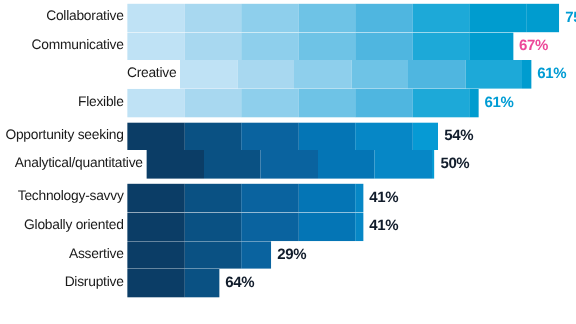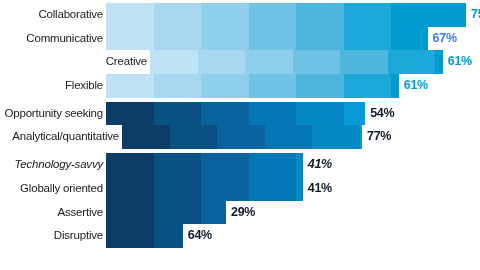--- a/index.html
+++ b/index.html
@@ -94,21 +94,21 @@
         <div class="label" style="line-height: 23.7px;">Communicative</div>
         <div class="bar" style="width: 321.6px; height: 23.7px;">
           <div class="seg" style="width: 47.5px; background: rgb(191, 226, 245);"></div>
           <div class="seg" style="width: 47.5px; background: rgb(168, 216, 240);"></div>
           <div class="seg" style="width: 47.5px; background: rgb(142, 207, 236);"></div>
           <div class="seg" style="width: 47.5px; background: rgb(110, 195, 230);"></div>
           <div class="seg" style="width: 47.5px; background: rgb(79, 182, 224);"></div>
           <div class="seg" style="width: 47.5px; background: rgb(29, 169, 216);"></div>
           <div class="seg" style="width: 36.6px; background: rgb(0, 156, 207);"></div>
         </div>
-        <div class="value" style="left: 432.6px; line-height: 23.7px; color: #3b82f6;">67%</div>
+        <div class="value" style="left: 432.6px; line-height: 23.7px; color: #ec4899;">67%</div>
       </div>
       <div class="row" style="height: 23.7px; margin-left: 44px;">
         <div class="label" style="line-height: 23.7px;">Creative</div>
         <div class="bar" style="width: 292.8px; height: 23.7px;">
           <div class="seg" style="width: 47.5px; background: rgb(191, 226, 245);"></div>
           <div class="seg" style="width: 47.5px; background: rgb(168, 216, 240);"></div>
           <div class="seg" style="width: 47.5px; background: rgb(142, 207, 236);"></div>
           <div class="seg" style="width: 47.5px; background: rgb(110, 195, 230);"></div>
           <div class="seg" style="width: 47.5px; background: rgb(79, 182, 224);"></div>
           <div class="seg" style="width: 47.5px; background: rgb(29, 169, 216);"></div>
@@ -146,25 +146,25 @@
       <div class="row" style="height: 23.7px; margin-left: 16px;">
         <div class="label" style="line-height: 23.7px;">Analytical/quantitative</div>
         <div class="bar" style="width: 240px; height: 23.7px;">
           <div class="seg" style="width: 47.5px; background: rgb(11, 61, 102);"></div>
           <div class="seg" style="width: 47.5px; background: rgb(10, 81, 131);"></div>
           <div class="seg" style="width: 47.5px; background: rgb(10, 99, 159);"></div>
           <div class="seg" style="width: 47.5px; background: rgb(4, 117, 181);"></div>
           <div class="seg" style="width: 47.5px; background: rgb(6, 135, 198);"></div>
           <div class="seg" style="width: 2.5px; background: rgb(6, 154, 212);"></div>
         </div>
-        <div class="value" style="left: 351px; line-height: 23.7px; color: rgb(17, 28, 43);">77%</div>
+        <div class="value" style="left: 351px; line-height: 23.7px; color: rgb(17, 28, 43);">50%</div>
       </div>
     </div>
     <div class="group" style="top: 153.2px; height: 94.8px;">
-      <div class="row" style="height: 23.7px; font-style: italic;">
+      <div class="row" style="height: 23.7px;">
         <div class="label" style="line-height: 23.7px;">Technology-savvy</div>
         <div class="bar" style="width: 196.8px; height: 23.7px;">
           <div class="seg" style="width: 47.5px; background: rgb(11, 61, 102);"></div>
           <div class="seg" style="width: 47.5px; background: rgb(10, 81, 131);"></div>
           <div class="seg" style="width: 47.5px; background: rgb(10, 99, 159);"></div>
           <div class="seg" style="width: 47.5px; background: rgb(4, 117, 181);"></div>
           <div class="seg" style="width: 6.8px; background: rgb(6, 135, 198);"></div>
         </div>
         <div class="value" style="left: 307.8px; line-height: 23.7px; color: rgb(17, 28, 43);">41%</div>
       </div>

